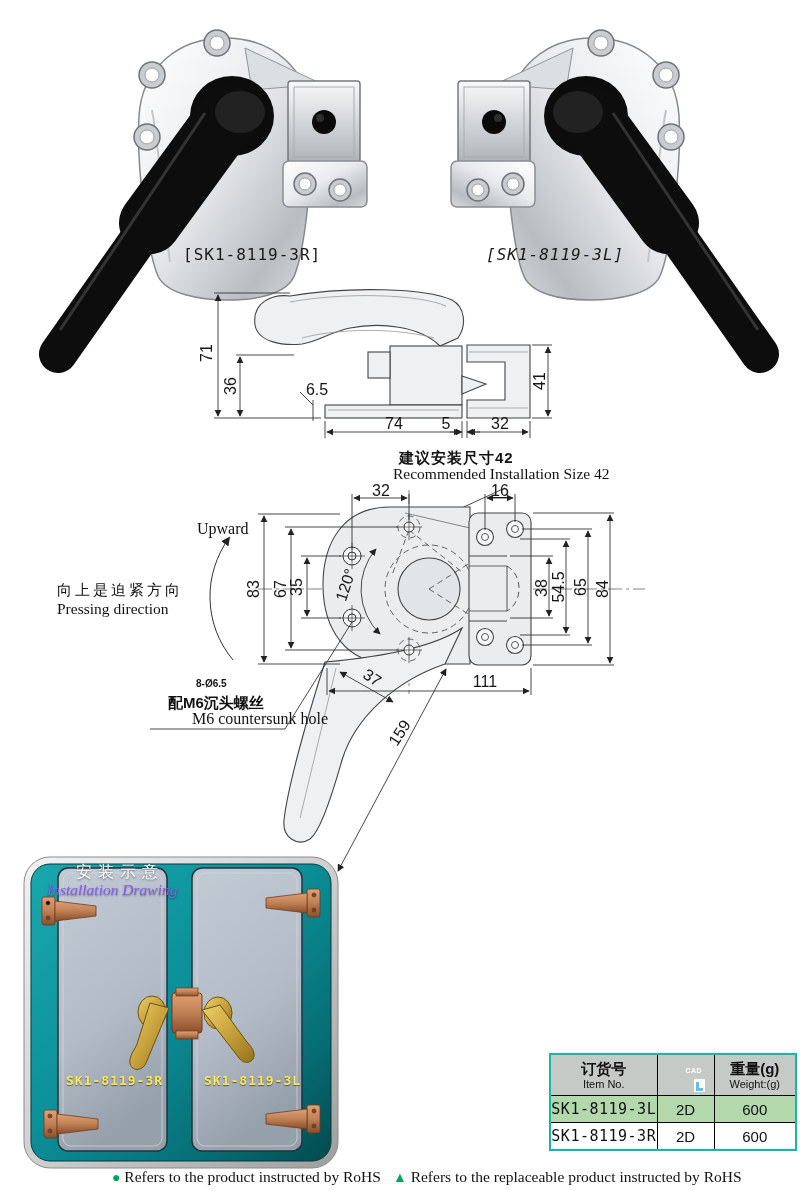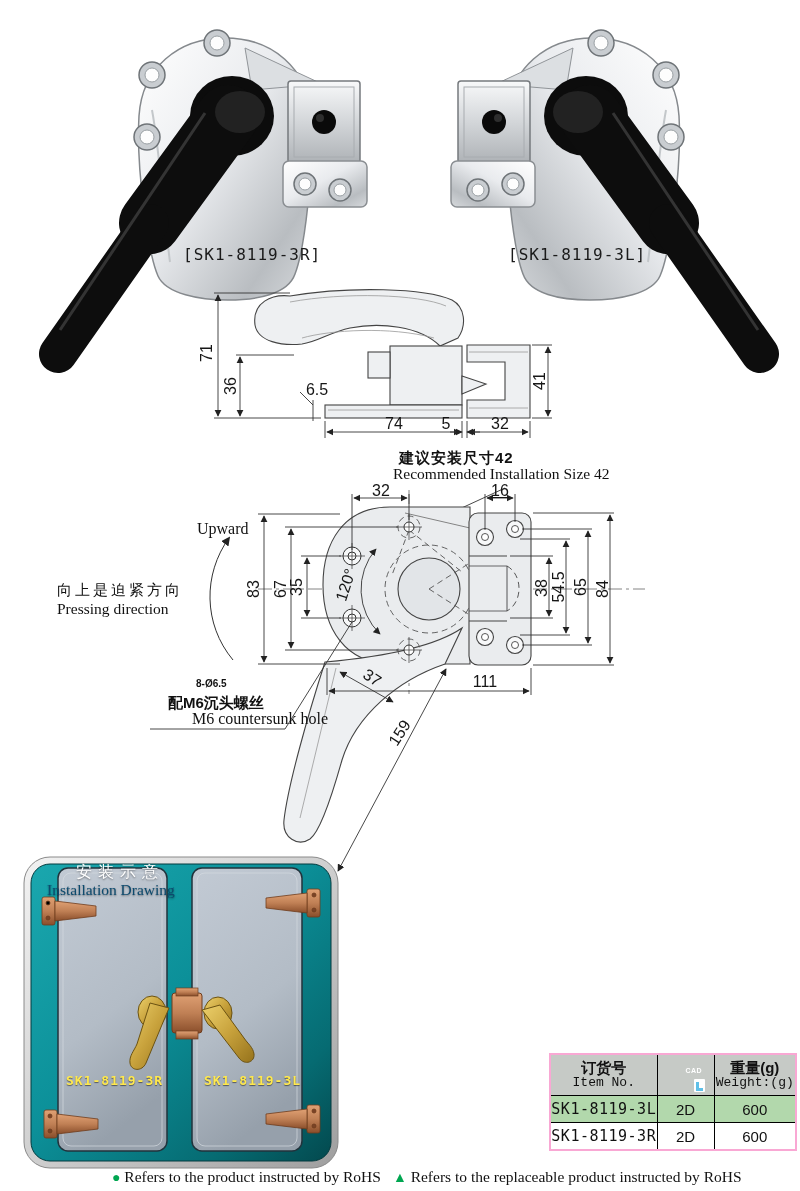--- a/index.html
+++ b/index.html
@@ -10,35 +10,35 @@
        transform:translate(-50%,-50%);line-height:1;}
   .dim-v{transform:translate(-50%,-50%) rotate(-90deg);}
   .photo-label{position:absolute;font-family:"DejaVu Sans Mono","Liberation Mono",monospace;
        font-size:16px;letter-spacing:1px;color:#1a1a1a;white-space:nowrap;}
   .serif{font-family:"Liberation Serif","DejaVu Serif",serif;}
   .note-zh{position:absolute;left:399px;top:449px;font-size:15px;font-weight:bold;letter-spacing:1px;}
   .note-en{position:absolute;left:393px;top:465px;font-size:15.5px;}
   .ann{position:absolute;white-space:nowrap;}
   .install-title-zh{position:absolute;left:76px;top:862px;color:#fff;font-weight:normal;
        font-size:16px;letter-spacing:6px;text-shadow:0 1px 2px rgba(0,0,0,.45);}
-  .install-title-en{position:absolute;left:47px;top:881px;color:#0c4a6e;font-size:15.5px;
-       text-shadow:0 1px 2px rgba(0,0,0,.45);}
+  .install-title-en{position:absolute;left:47px;top:881px;color:#8b5cf6;font-size:15.5px;
+       text-shadow:0 1px 2px rgba(0,0,0,.45);font-style:italic;}
   .door-label{position:absolute;top:1073px;color:var(--label_yellow,#ffe94e);
        font-family:"DejaVu Sans Mono","Liberation Mono",monospace;font-weight:bold;
        font-size:13px;letter-spacing:1px;text-shadow:0 1px 1px rgba(0,0,0,.5);}
   
   #spec-table{position:absolute;left:549px;top:1053px;border-collapse:collapse;
        table-layout:fixed;width:246px;}
   #spec-table th,#spec-table td{border:1px solid #000;text-align:center;vertical-align:middle;
        padding:0;overflow:hidden;}
-  #spec-table{border:2px solid #f9a8d4;}
+  #spec-table{border:2px solid #14b8a6;}
   #spec-table thead th{background:var(--header_gray,#c6cac6);height:40px;font-weight:normal;}
   #spec-table tbody td{height:26px;font-size:15px;}
   .th-zh{display:block;font-size:15px;font-weight:bold;line-height:1.15;}
-  .th-en{display:block;font-size:13px;line-height:1.1;font-family:Liberation Mono, monospace;}
+  .th-en{display:block;font-size:11px;line-height:1.1;font-family:Liberation Sans, sans-serif;}
   .part-no{font-family:"DejaVu Sans Mono","Liberation Mono",monospace;font-size:14.5px;letter-spacing:0.5px;}
   .row-hl td{background:var(--row_highlight,#b2d8ac);}
   .cad-icon{position:relative;width:27px;height:27px;border-radius:50%;
        background:var(--cad_blue,#5fc0e8);margin:0 auto;}
   .cad-doc{position:absolute;left:8px;top:4px;width:11px;height:13px;background:#fff;
        border-radius:1px;}
   .cad-doc::after{content:"";position:absolute;left:2px;top:3px;width:4px;height:6px;
        border-left:3px solid var(--cad_blue,#5fc0e8);border-bottom:3px solid var(--cad_blue,#5fc0e8);}
   .cad-text{position:absolute;left:0;right:0;bottom:1px;color:#fff;font-size:7px;
        font-weight:bold;text-align:center;letter-spacing:0.5px;}
@@ -127,21 +127,21 @@
       <circle cx="340" cy="172" r="6" fill="#fdfdfd" stroke="#9aa0a4"></circle>
       <ellipse cx="232" cy="98" rx="42" ry="40" fill="#0c0c0c"></ellipse>
       <line x1="228" y1="98" x2="150" y2="205" stroke="#0d0d0d" stroke-width="62" stroke-linecap="round"></line>
       <line x1="150" y1="205" x2="58" y2="336" stroke="#0d0d0d" stroke-width="38" stroke-linecap="round"></line>
       <line x1="205" y1="95" x2="60" y2="312" stroke="#343434" stroke-width="3"></line>
       <ellipse cx="240" cy="94" rx="25" ry="21" fill="#222222"></ellipse>
     </svg>
   </div>
 
   <span class="photo-label" style="left:183px;top:245px;">[SK1-8119-3R]</span>
-  <span class="photo-label" style="left:508px;top:245px;">[SK1-8119-3L]</span>
+  <span class="photo-label" style="left:486px;top:245px;font-style:italic;">[SK1-8119-3L]</span>
 
   <svg class="abs" style="left:190px;top:280px;" width="410" height="175" viewBox="0 0 410 175">
     <defs>
       <marker id="s-arr" viewBox="0 0 10 10" refX="9" refY="5" markerWidth="8" markerHeight="8" orient="auto-start-reverse">
         <path d="M0,0 L10,5 L0,10 z" fill="#222"></path>
       </marker>
     </defs>
     <g stroke="#444" fill="#eef0f2" stroke-width="1.1">
 
       <path d="M65,45 C62,22 82,14 100,16 C160,6 235,8 262,20 C275,27 277,45 268,58 L250,66 C230,46 190,42 160,48 C140,52 128,62 112,64 C92,66 68,62 65,45 Z"></path>

